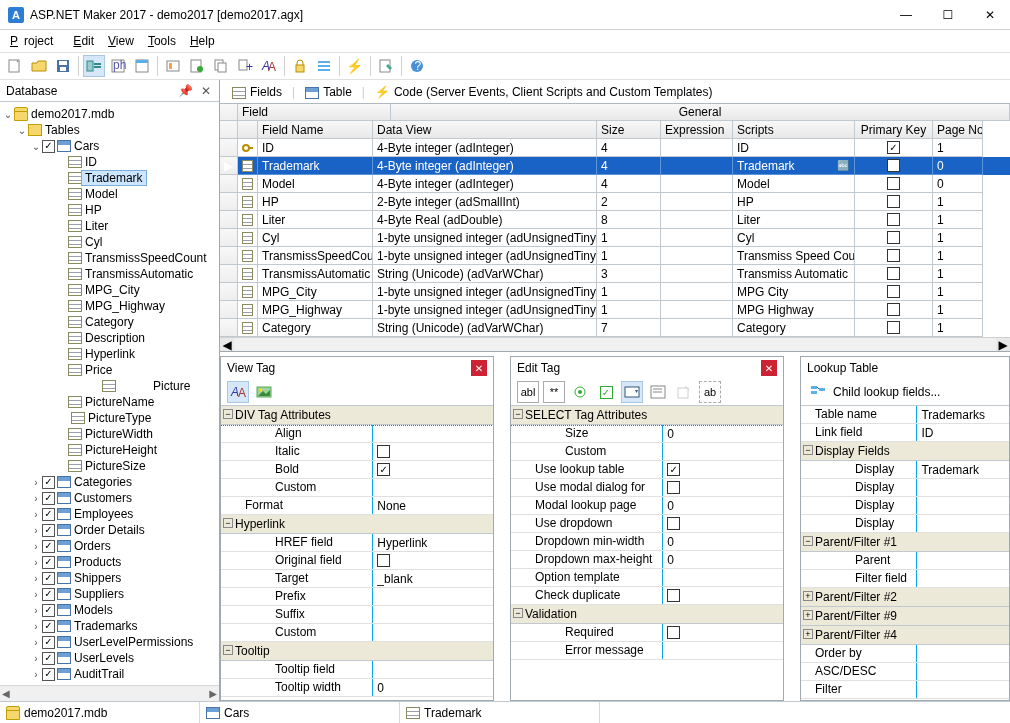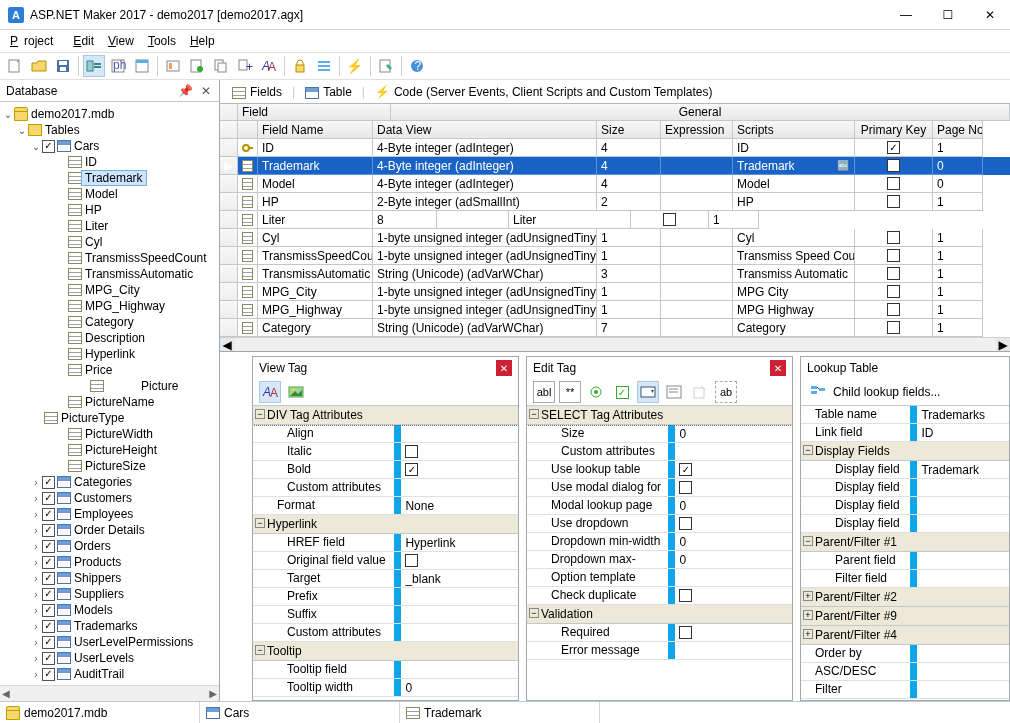--- a/index.html
+++ b/index.html
@@ -59,34 +59,34 @@
 .ghdr2 {display:flex;}
 .ghdr2 .left{width:153px; background:linear-gradient(#f8f8f8,#e8e8e8); border-right:1px solid #c0c8d0; border-bottom:1px solid #c0c8d0; padding:1px 4px;}
 .ghdr2 .right{flex:1; background:linear-gradient(#f8f8f8,#e8e8e8); text-align:center; border-bottom:1px solid #c0c8d0; border-right:1px solid #c0c8d0; padding:1px 4px;}
 .rowsel { background:#1a63c6; color:#fff; }
 .rowsel .cell { border-color:#5b94d9; }
 .ckbox { width:13px; height:13px; border:1px solid #333; display:inline-flex; align-items:center; justify-content:center; font-size:10px; }
 .rowsel .ckbox { background:#fff; border-color:#333; color:#000; }
 .grid-scroll { height:14px; background:#f0f0f0; border-top:1px solid #d0d0d0; display:flex; }
 .grid-scroll .arrow{width:14px; text-align:center; background:#e8e8e8;}
 
-.panels { flex:1; display:flex; gap:7px; padding-top:4px; overflow:hidden;margin-left:32px; }
+.panels { flex:1; display:flex; gap:16px; padding-top:4px; overflow:hidden; }
 .panel { border:1px solid #a0a8b0; display:flex; flex-direction:column; overflow:hidden; }
 .panel .phdr { height:22px; display:flex; align-items:center; padding:2px 6px; gap:4px; }
 .panel .phdr .t { flex:1; }
 .panel .ptool { height:26px; display:flex; align-items:center; gap:4px; padding:2px 6px; }
 .ptbtn { width:22px; height:22px; display:inline-flex; align-items:center; justify-content:center; border:1px solid transparent; font-size:11px; }
 .ptbtn.active { border:1px solid #a8c8e4; background:#d6e8f8; }
 .pgrid { flex:1; overflow:auto; border-top:1px solid #c0c8d0; background:#fff; }
 .grp { background:#ece9d8; border-bottom:1px solid #c0c8d0; padding:2px 4px 2px 14px; position:relative; }
 .grp .tw { position:absolute; left:2px; top:3px; width:10px; height:10px; border:1px solid #888; display:inline-flex; align-items:center; justify-content:center; font-size:9px; line-height:1; }
 .grp.hl { outline:1px dotted #666; }
 .prow { display:flex; border-bottom:1px solid #e0e0e0; height:18px; }
-.prow .k { width:56%; padding:1px 4px 1px 24px; border-right:7px solid #0ea5e9; overflow:hidden; }
-.prow .k.deep { padding-left:34px; }
+.prow .k { width:56%; padding:1px 4px 1px 24px; border-right:1px solid #0ea5e9; overflow:hidden; }
+.prow .k.deep { padding-left:54px; }
 .prow .v { flex:1; padding:1px 4px; display:flex; align-items:center; }
 .closebox { width:16px; height:16px; background:#c23; color:#fff; display:inline-flex; align-items:center; justify-content:center; font-size:10px; }
 
 .statusbar { height:22px; border-top:1px solid #c0c8d0; display:flex; }
 .sbcell { width:200px; display:flex; align-items:center; gap:4px; padding:0 6px; border-right:1px solid #d8d8d8; }
 
 
 .hscroll { height:16px; background:#f0f0f0; border-top:1px solid #d8d8d8; display:flex; align-items:center; justify-content:space-between; padding:0 2px; }
 .hscroll span{font-size:10px;color:#666;}
 </style>
@@ -304,31 +304,31 @@
           <div class="tnode" style="padding-left: 56px;">
             <span class="caret none">›</span>
             <span class="ico-field"></span>
             <span class="lbl">Hyperlink</span>
           </div>
           <div class="tnode" style="padding-left: 56px;">
             <span class="caret none">›</span>
             <span class="ico-field"></span>
             <span class="lbl">Price</span>
           </div>
-          <div class="tnode" style="padding-left: 44px; gap: 34px;">
+          <div class="tnode" style="padding-left: 56px; gap: 34px;">
             <span class="caret none">›</span>
             <span class="ico-field"></span>
             <span class="lbl">Picture</span>
           </div>
           <div class="tnode" style="padding-left: 56px;">
             <span class="caret none">›</span>
             <span class="ico-field"></span>
             <span class="lbl">PictureName</span>
           </div>
-          <div class="tnode" style="padding-left: 32px;">
+          <div class="tnode" style="padding-left: 59px;">
             <span class="caret none">›</span>
             <span class="ico-field"></span>
             <span class="lbl">PictureType</span>
           </div>
           <div class="tnode" style="padding-left: 56px;">
             <span class="caret none">›</span>
             <span class="ico-field"></span>
             <span class="lbl">PictureWidth</span>
           </div>
           <div class="tnode" style="padding-left: 56px;">
@@ -527,20 +527,21 @@
               <span class="ckbox"></span>
             </div>
             <div class="cell c-pn">1</div>
           </div>
           <div class="gridrow">
             <div class="gut"></div>
             <div class="cell c-icon">
               <span class="ico-field"></span>
             </div>
             <div class="cell c-name">Liter</div>
+            <div class="cell c-type">4-Byte Real (adDouble)</div>
             <div class="cell c-size">8</div>
             <div class="cell c-expr"></div>
             <div class="cell c-cap">Liter</div>
             <div class="cell c-pk">
               <span class="ckbox"></span>
             </div>
             <div class="cell c-pn">1</div>
           </div>
           <div class="gridrow">
             <div class="gut"></div>

